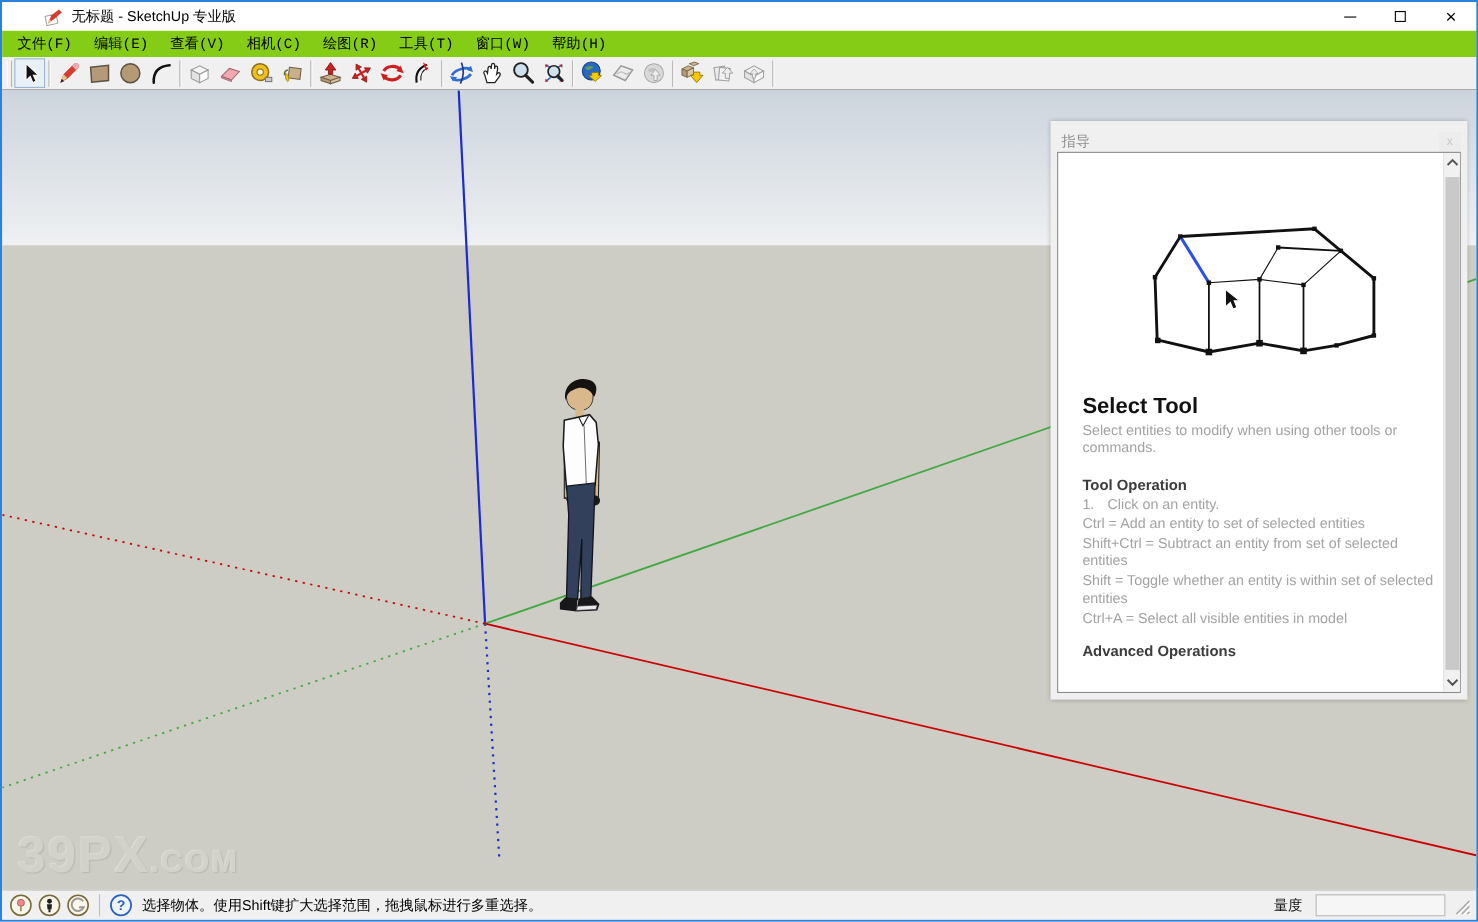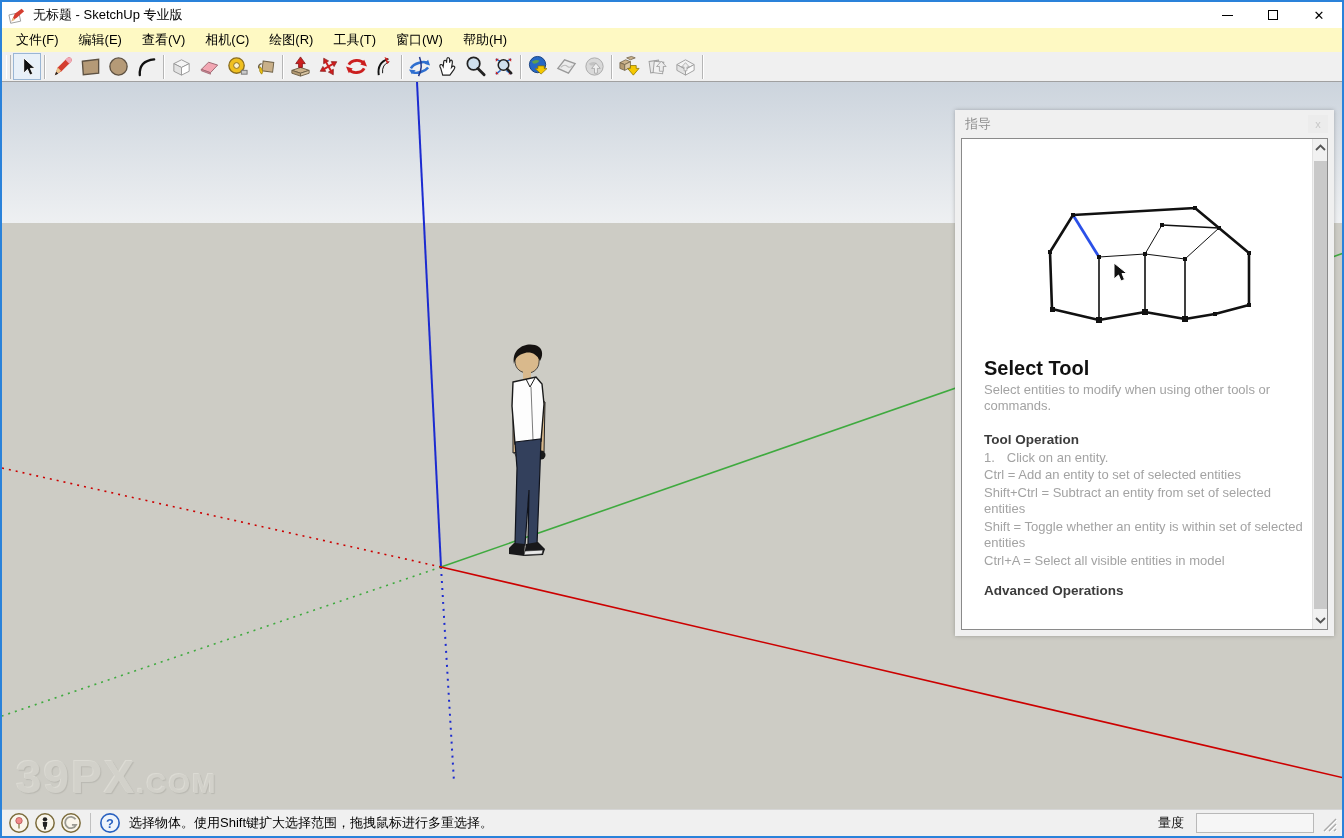--- a/index.html
+++ b/index.html
@@ -2,32 +2,32 @@
 <html><head>
 <meta charset="utf-8">
 <style>
   * { margin:0; padding:0; box-sizing:border-box; }
   html,body { width:1344px; height:838px; overflow:hidden;
     font-family:"Liberation Sans", sans-serif; }
   .window { width:1344px; height:838px; border:2px solid #2a82da;
     background:#fff; display:flex; flex-direction:column; }
 
   
-  .titlebar { height:26px; background:#fff; display:flex; align-items:center; flex:0 0 auto; }
+  .titlebar { height:26px; background:#fff; display:flex; align-items:center; flex:0 0 auto;padding-left:32px; }
   .app-icon { width:17px; height:17px; margin:0 8px 0 6px; }
   .title-text { font-size:13px; color:#000; }
   .win-controls { margin-left:auto; display:flex; height:100%; }
   .win-btn { width:46px; height:100%; display:flex; align-items:center; justify-content:center;
     color:#000; cursor:default; }
   .glyph-min { width:11px; border-top:1px solid #000; display:inline-block; }
   .glyph-max { width:10px; height:10px; border:1px solid #000; display:inline-block; }
   .glyph-close { font-size:13px; line-height:1; }
 
   
-  .menubar { height:24px; background:#fef9c3; display:flex; align-items:center; padding-left:4px; flex:0 0 auto; }
+  .menubar { height:24px; background:#84cc16; display:flex; align-items:center; padding-left:4px; flex:0 0 auto;font-family:Liberation Mono, monospace; }
   .menu-item { font-size:13px; color:#000; padding:3px 10px; }
 
   
   .toolbar { height:30px; background:#f0f0f0; border-bottom:1px solid #a0a0a0;
     display:flex; align-items:center; padding-left:2px; flex:0 0 auto; }
   .tb-grip { width:5px; height:24px; border-left:1px solid #fff; border-right:1px solid #b5b5b5; margin:0 2px; }
   .tb-sep { width:1px; height:24px; background:#b5b5b5; margin:0 3px; box-shadow:1px 0 0 #fff; }
   .tb-btn { width:28px; height:27px; display:flex; align-items:center; justify-content:center;
     background:transparent; border:1px solid transparent; }
   .tb-btn.active { background:#e8f0f8; border:1px solid #9ab6d4; }
@@ -41,21 +41,21 @@
   .person { position:absolute; left:486px; top:258px; }
   .watermark { position:absolute; left:14px; top:672px; font-weight:bold; font-style:normal;
     color:#d2d1ca; text-shadow:-1px -1px 0 #dcdbd4, 1px 1px 1px #bab9b2;
     letter-spacing:2px; line-height:1; white-space:nowrap; }
   .wm-big { font-size:46px; }
   .wm-small { font-size:28px; }
 
   
   .instructor { position:absolute; left:953px; top:28px; width:379px; height:526px;
     background:#f0f0f0; box-shadow:0 0 4px rgba(0,0,0,.25); display:flex; flex-direction:column; }
-  .inst-header { height:28px; display:flex; align-items:center; padding:0 6px 0 10px; }
+  .inst-header { height:28px; display:flex; align-items:flex-end; padding:0 6px 0 10px; }
   .inst-title { font-size:13px; color:#8f8f8f; }
   .inst-close { margin-left:auto; width:20px; height:18px; background:#ececec;
     color:#c8c8c8; font-size:11px; display:flex; align-items:center; justify-content:center; }
   .inst-body { flex:1 1 auto; margin:0 6px 6px 6px; background:#fff; border:1px solid #8a8a8a;
     position:relative; overflow:hidden;padding-left:18px; }
   .inst-content { position:absolute; left:0; top:0; right:15px; bottom:0; padding:10px 8px 6px 22px; }
   .house { margin:8px 0 6px 18px; }
   .inst-h1 { font-size:20px; font-weight:bold; color:#111; margin-top:8px; }
   .inst-p { font-size:13px; color:#a3a3a3; line-height:16px; margin-top:2px; }
   .inst-h2 { font-size:13.5px; font-weight:bold; color:#3c3c3c; margin-top:18px; }

